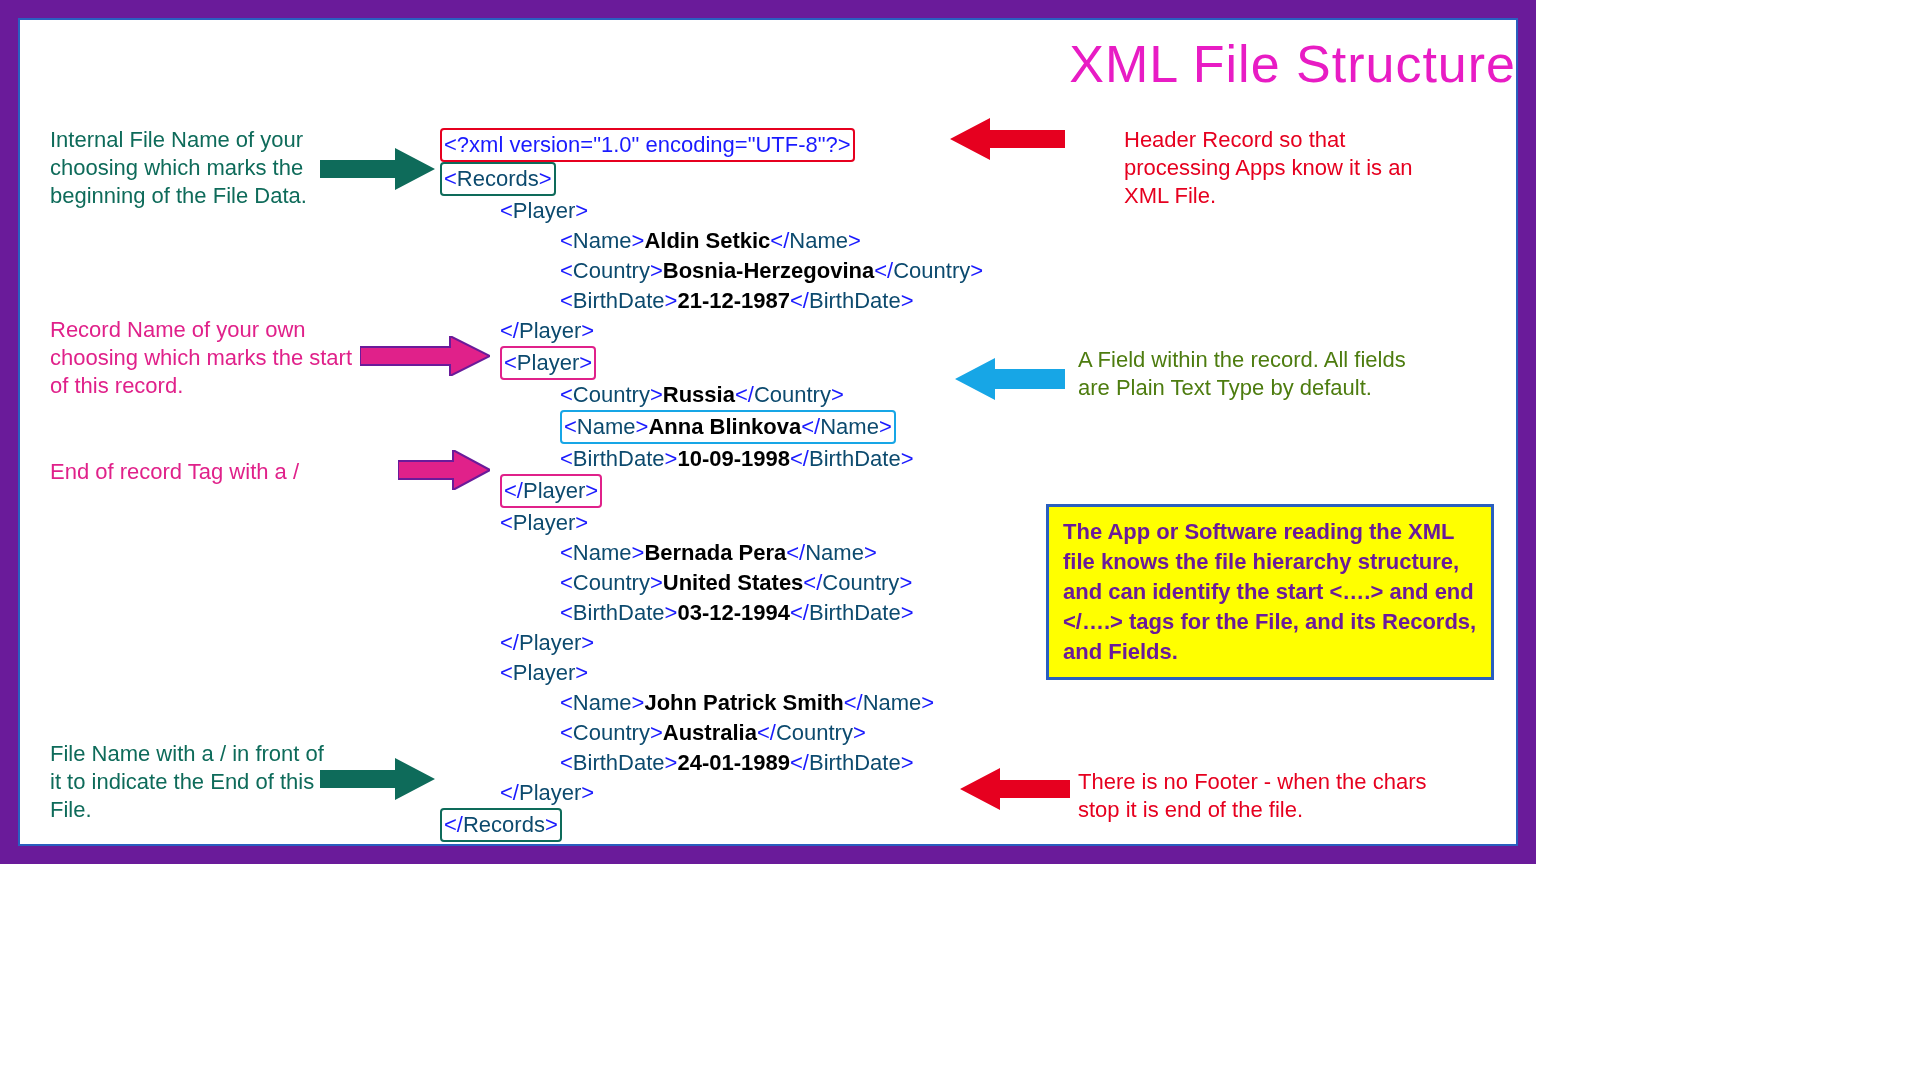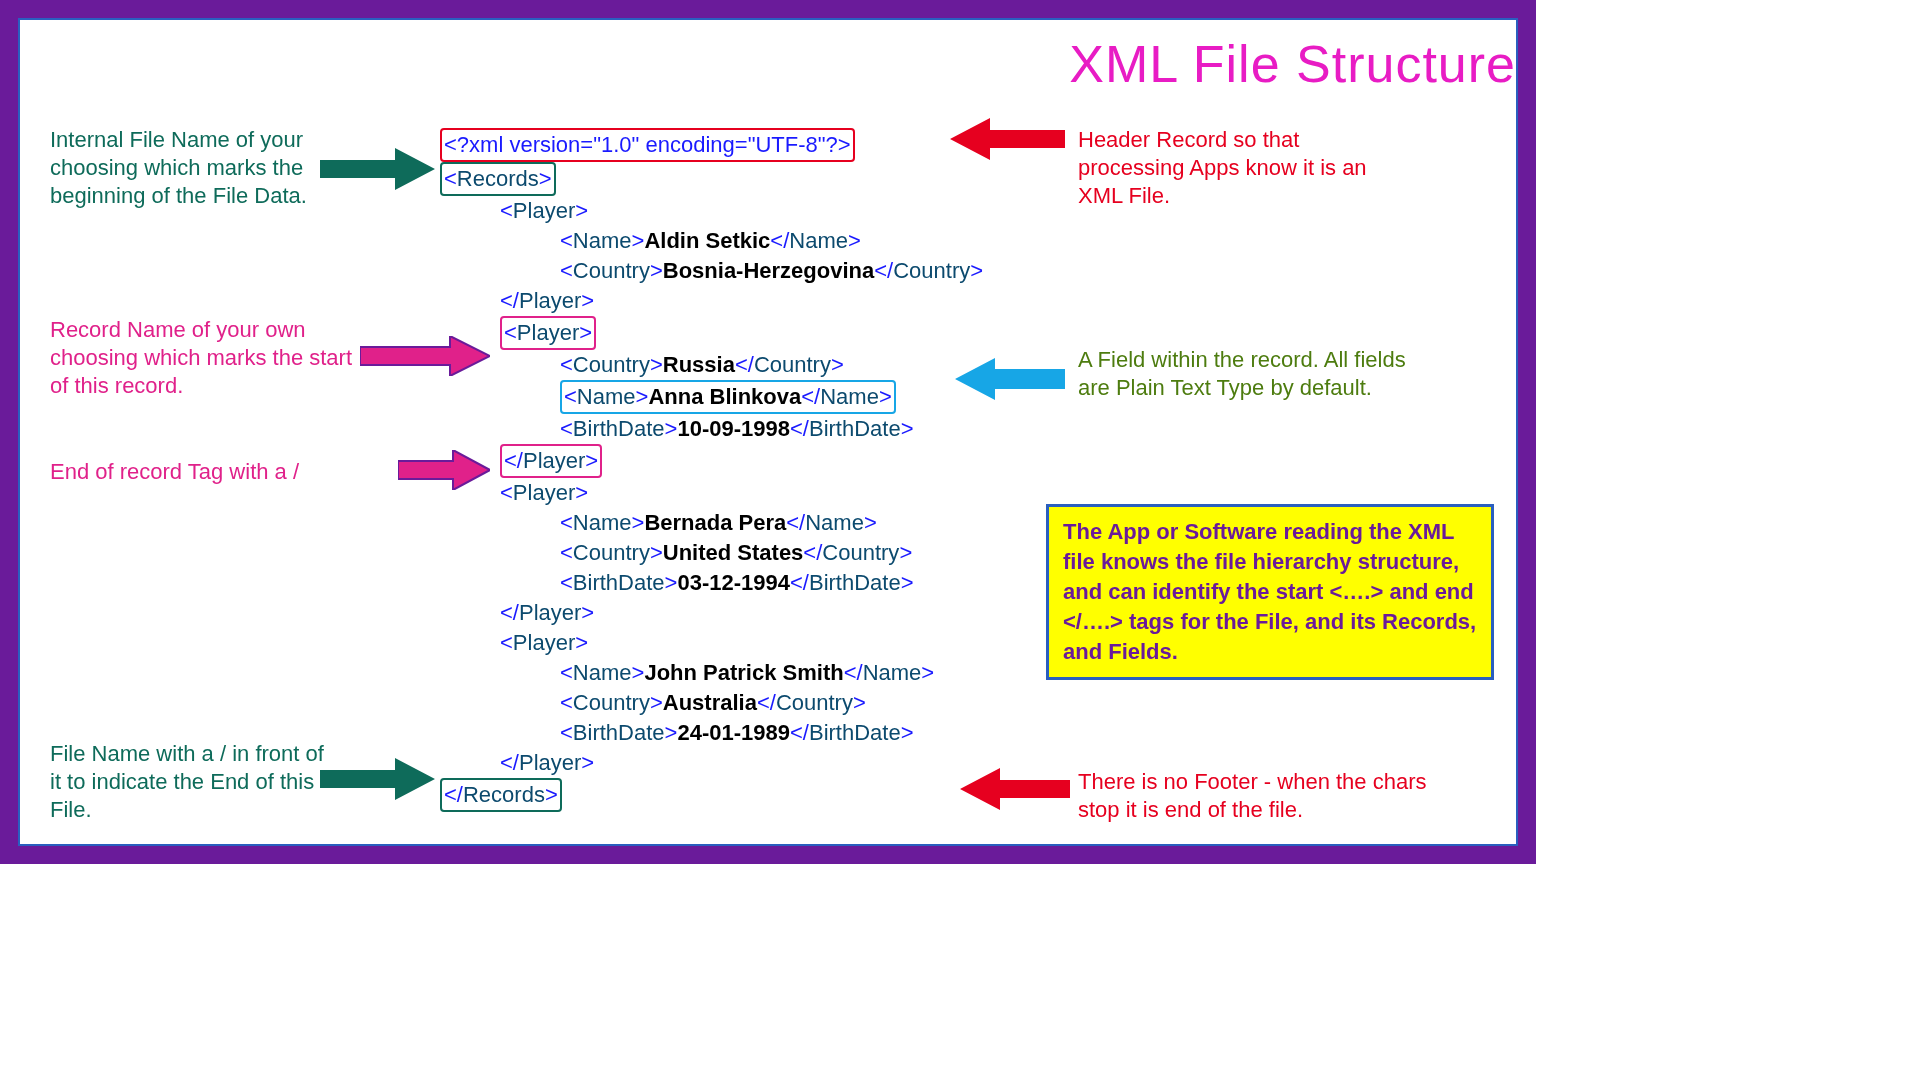--- a/index.html
+++ b/index.html
@@ -39,20 +39,21 @@
         <span class="box box-red"><span class="bkt">&lt;?xml version="1.0" encoding="UTF-8"?&gt;</span></span>
       </div>
 
       <div class="indent0">
         <span class="box box-teal"><span class="bkt">&lt;</span><span class="tag">Records</span><span class="bkt">&gt;</span></span>
       </div>
 
       <div class="indent1"><span class="bkt">&lt;</span><span class="tag">Player</span><span class="bkt">&gt;</span></div>
       <div class="indent2"><span class="bkt">&lt;</span><span class="tag">Name</span><span class="bkt">&gt;</span><span class="val">Aldin Setkic</span><span class="bkt">&lt;/</span><span class="tag">Name</span><span class="bkt">&gt;</span></div>
       <div class="indent2"><span class="bkt">&lt;</span><span class="tag">Country</span><span class="bkt">&gt;</span><span class="val">Bosnia-Herzegovina</span><span class="bkt">&lt;/</span><span class="tag">Country</span><span class="bkt">&gt;</span></div>
+      <div class="indent2"><span class="bkt">&lt;</span><span class="tag">BirthDate</span><span class="bkt">&gt;</span><span class="val">21-12-1987</span><span class="bkt">&lt;/</span><span class="tag">BirthDate</span><span class="bkt">&gt;</span></div>
       <div class="indent1"><span class="bkt">&lt;/</span><span class="tag">Player</span><span class="bkt">&gt;</span></div>
 
       <div class="indent1">
         <span class="box box-pink"><span class="bkt">&lt;</span><span class="tag">Player</span><span class="bkt">&gt;</span></span>
       </div>
 
       <div class="indent2"><span class="bkt">&lt;</span><span class="tag">Country</span><span class="bkt">&gt;</span><span class="val">Russia</span><span class="bkt">&lt;/</span><span class="tag">Country</span><span class="bkt">&gt;</span></div>
       <div class="indent2">
         <span class="box box-cyan"><span class="bkt">&lt;</span><span class="tag">Name</span><span class="bkt">&gt;</span><span class="val">Anna Blinkova</span><span class="bkt">&lt;/</span><span class="tag">Name</span><span class="bkt">&gt;</span></span>
       </div>
@@ -73,21 +74,21 @@
       <div class="indent2"><span class="bkt">&lt;</span><span class="tag">Country</span><span class="bkt">&gt;</span><span class="val">Australia</span><span class="bkt">&lt;/</span><span class="tag">Country</span><span class="bkt">&gt;</span></div>
       <div class="indent2"><span class="bkt">&lt;</span><span class="tag">BirthDate</span><span class="bkt">&gt;</span><span class="val">24-01-1989</span><span class="bkt">&lt;/</span><span class="tag">BirthDate</span><span class="bkt">&gt;</span></div>
       <div class="indent1"><span class="bkt">&lt;/</span><span class="tag">Player</span><span class="bkt">&gt;</span></div>
 
       <div class="indent0">
         <span class="box box-teal"><span class="bkt">&lt;/</span><span class="tag">Records</span><span class="bkt">&gt;</span></span>
       </div>
     </div>
 
     <div class="ann c-teal" style="left:30px;top:106px;width:290px">Internal File Name of your choosing which marks the beginning of the File Data.</div>
-    <div class="ann c-red" style="left:1058px;top:106px;width:330px">Header Record so that processing Apps know it is an XML File.</div>
+    <div class="ann c-red" style="left:1104px;top:106px;width:330px">Header Record so that processing Apps know it is an XML File.</div>
     <div class="ann c-pink" style="left:30px;top:296px;width:320px">Record Name of your own choosing which marks the start of this record.</div>
     <div class="ann c-blue" style="left:1058px;top:326px;width:350px">A Field within the record. All fields are Plain Text Type by default.</div>
     <div class="ann c-pink" style="left:30px;top:438px;width:340px">End of record Tag with a /</div>
     <div class="ann c-teal" style="left:30px;top:720px;width:290px">File Name with a / in front of it to indicate the End of this File.</div>
     <div class="ann c-red" style="left:1058px;top:748px;width:390px">There is no Footer - when the chars stop it is end of the file.</div>
     <div class="yellowbox">The App or Software reading the XML file knows the file hierarchy structure, and can identify the start &lt;….&gt; and end &lt;/….&gt; tags for the File, and its Records, and Fields.</div>
 
     <svg class="arrow" style="left:300px;top:128px" width="115" height="42">
         <polygon points="0,12 75,12 75,0 115,21 75,42 75,30 0,30" fill="#0e6b5a"></polygon>
       </svg>

